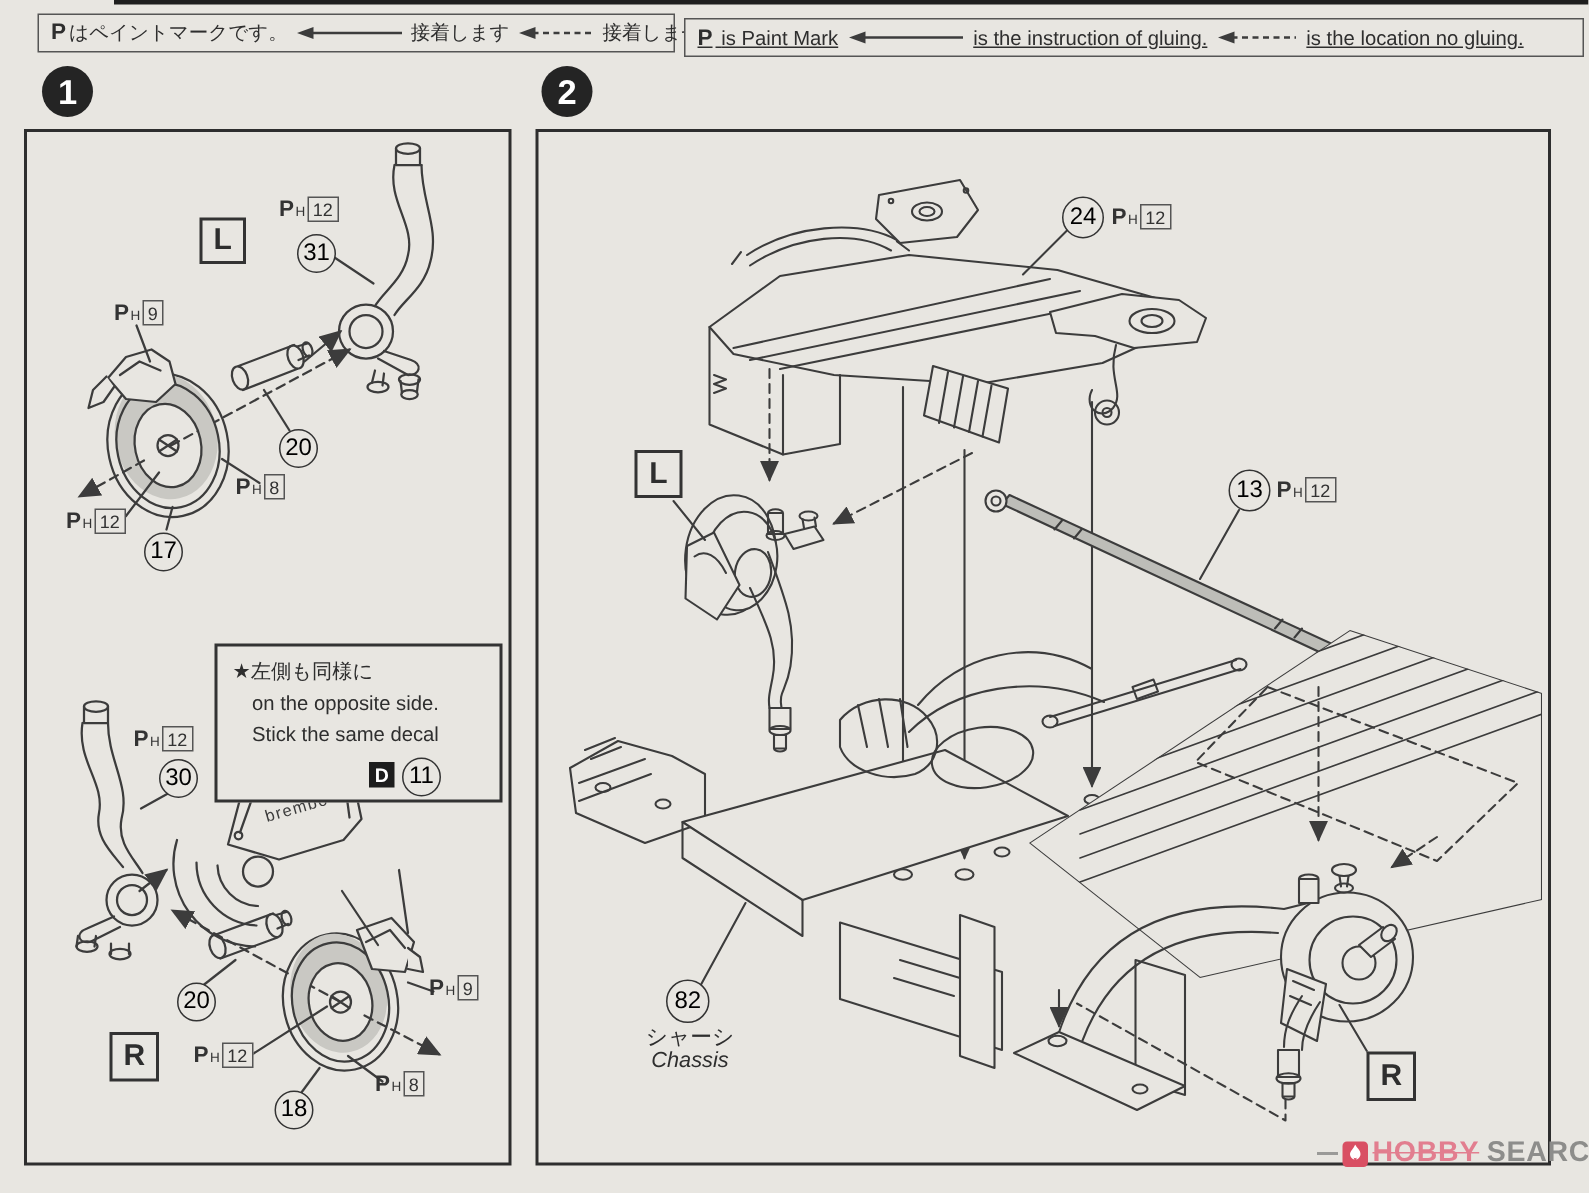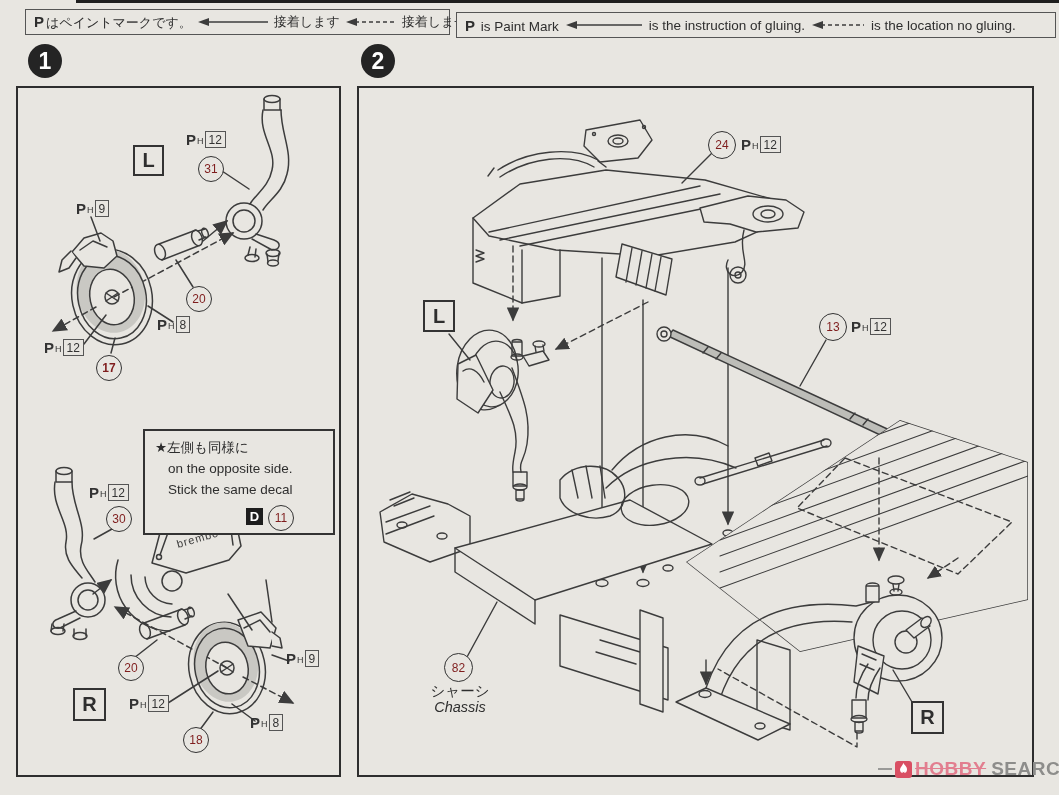--- a/index.html
+++ b/index.html
@@ -5,30 +5,30 @@
   html,body{margin:0;padding:0;}
   body{width:1059px;height:795px;position:relative;background:#e8e6e1;
        font-family:"Liberation Sans","DejaVu Sans",sans-serif;color:#333;overflow:hidden;}
   .abs{position:absolute;}
   .topbar{left:76px;top:0;width:983px;height:3px;background:#1f1f1f;}
   
   .legendbox{border:1.5px solid #555;display:flex;align-items:center;background:#e8e6e1;
              white-space:nowrap;color:#2e2e2e;}
   .legendbox .bp{font-weight:bold;font-size:15px;margin-right:2px;}
   .lg-jp{left:25px;top:9px;width:407px;height:24px;font-size:13px;padding:0 8px;gap:6px;}
-  .lg-en{left:456px;top:12px;width:582px;height:24px;font-size:13.5px;padding:0 8px;gap:7px;}
+  .lg-en{left:456px;top:12px;width:582px;height:24px;font-size:13.5px;padding:0 8px;gap:7px;text-decoration:underline;}
   .lgarrow{flex:0 0 auto;}
   
   .badge{width:34px;height:34px;border-radius:50%;background:#242424;color:#fff;
          display:flex;align-items:center;justify-content:center;font-size:23px;font-weight:bold;}
   
   .panel{border:2px solid #2e2e2e;background:transparent;}
   
   .circ{width:24px;height:24px;border:1.6px solid #333;border-radius:50%;background:#e8e6e1;
-        display:flex;align-items:center;justify-content:center;font-size:12px;color:#7f1d1d;}
+        display:flex;align-items:center;justify-content:center;font-size:16px;color:#000000;}
   
   .sidebox{border:2px solid #333;background:#e8e6e1;display:flex;align-items:center;
            justify-content:center;font-weight:bold;font-size:20px;color:#2e2e2e;}
   
   .pm{display:flex;align-items:center;background:transparent;}
   .pm .pm-p{font-weight:bold;font-size:15px;line-height:1;}
   .pm .pm-h{font-size:9px;line-height:1;margin:4px 1px 0 1px;}
   .pm .pm-box{border:1px solid #555;font-size:12px;line-height:1;padding:1.5px 3px;background:#e8e6e1;}
   
   .dbox{width:17px;height:17px;background:#1d1d1d;color:#fff;font-weight:bold;font-size:13px;
@@ -359,21 +359,21 @@
 <div class="abs pm" style="left:157px;top:316px;">
   <span class="pm-p">P</span>
     <span class="pm-h">H</span>
     <span class="pm-box">8</span>
 </div>
 <div class="abs pm" style="left:44px;top:339px;">
   <span class="pm-p">P</span>
     <span class="pm-h">H</span>
     <span class="pm-box">12</span>
 </div>
-<div class="abs circ" style="left:96px;top:355px;font-weight:bold;">17</div>
+<div class="abs circ" style="left:96px;top:355px;">17</div>
 
 <div class="abs notebox" style="left:143px;top:393px;width:168px;height:88px;margin-top:36px;">
   <div>★左側も同様に</div>
   <div class="ind">on the opposite side.</div>
   <div class="ind">Stick the same decal</div>
 </div>
 
 <div class="abs dbox" style="left:246px;top:508px;">D</div>
 <div class="abs circ" style="left:268px;top:505px;">11</div>
 

